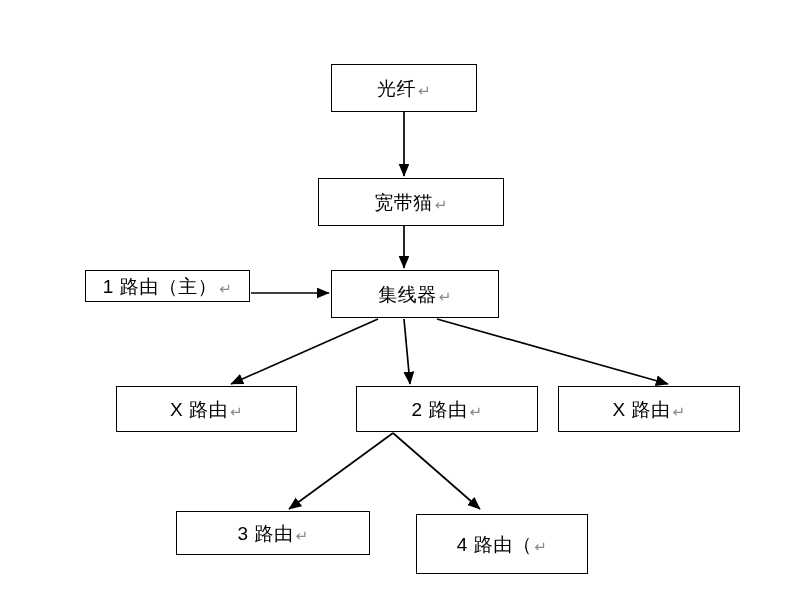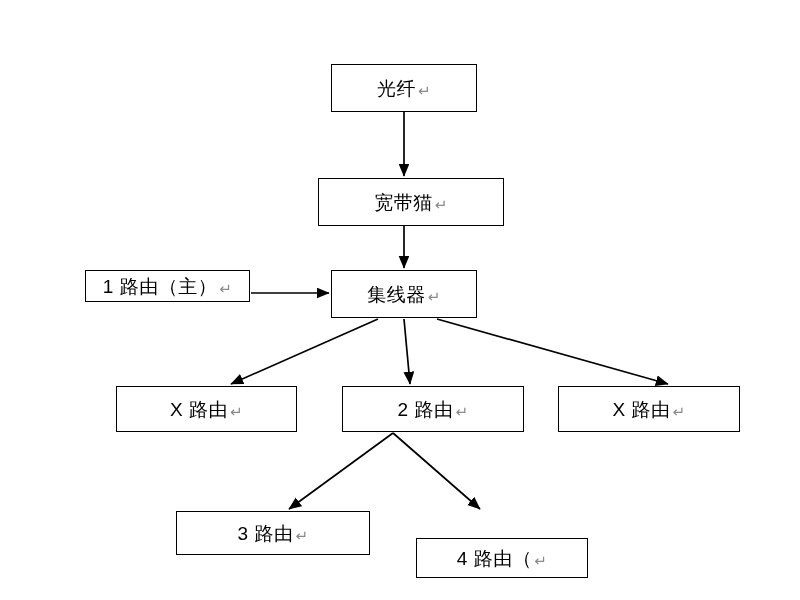--- a/index.html
+++ b/index.html
@@ -74,33 +74,33 @@
   <div id="nodes-group">
       <div class="node" style="left: 331px; top: 64px; width: 146px; height: 48px; border-color: rgb(0, 0, 0);">
         <span class="node-label" style="color: rgb(0, 0, 0);">光纤<span class="pilcrow" style="color: rgb(138, 138, 138);">↵</span></span>
       </div>
       <div class="node" style="left: 311px; top: 178px; width: 186px; height: 48px; border-color: rgb(0, 0, 0); margin-left: 7px;">
         <span class="node-label" style="color: rgb(0, 0, 0);">宽带猫<span class="pilcrow" style="color: rgb(138, 138, 138);">↵</span></span>
       </div>
       <div class="node" style="left: 85px; top: 270px; width: 165px; height: 32px; border-color: rgb(0, 0, 0);">
         <span class="node-label" style="color: rgb(0, 0, 0);">1 路由（主）<span class="pilcrow" style="color: rgb(138, 138, 138);">↵</span></span>
       </div>
-      <div class="node" style="left: 331px; top: 270px; width: 146px; height: 48px; border-color: rgb(0, 0, 0);">
+      <div class="node" style="left: 331px; top: 270px; width: 168px; height: 48px; border-color: rgb(0, 0, 0);">
         <span class="node-label" style="color: rgb(0, 0, 0);">集线器<span class="pilcrow" style="color: rgb(138, 138, 138);">↵</span></span>
       </div>
       <div class="node" style="left: 116px; top: 386px; width: 181px; height: 46px; border-color: rgb(0, 0, 0);">
         <span class="node-label" style="color: rgb(0, 0, 0);">X 路由<span class="pilcrow" style="color: rgb(138, 138, 138);">↵</span></span>
       </div>
-      <div class="node" style="left: 342px; top: 386px; width: 182px; height: 46px; border-color: rgb(0, 0, 0);">
+      <div class="node" style="left: 356px; top: 386px; width: 182px; height: 46px; border-color: rgb(0, 0, 0);">
         <span class="node-label" style="color: rgb(0, 0, 0);">2 路由<span class="pilcrow" style="color: rgb(138, 138, 138);">↵</span></span>
       </div>
       <div class="node" style="left: 558px; top: 386px; width: 182px; height: 46px; border-color: rgb(0, 0, 0);">
         <span class="node-label" style="color: rgb(0, 0, 0);">X 路由<span class="pilcrow" style="color: rgb(138, 138, 138);">↵</span></span>
       </div>
       <div class="node" style="left: 176px; top: 511px; width: 194px; height: 44px; border-color: rgb(0, 0, 0);">
         <span class="node-label" style="color: rgb(0, 0, 0);">3 路由<span class="pilcrow" style="color: rgb(138, 138, 138);">↵</span></span>
       </div>
-      <div class="node" style="left: 416px; top: 538px; width: 172px; height: 40px; border-color: rgb(0, 0, 0);">
+      <div class="node" style="left: 416px; top: 514px; width: 172px; height: 60px; border-color: rgb(0, 0, 0);">
         <span class="node-label" style="color: rgb(0, 0, 0);">4 路由（<span class="pilcrow" style="color: rgb(138, 138, 138);">↵</span></span>
       </div>
     </div>
 
 </div>
 
 </body></html>

